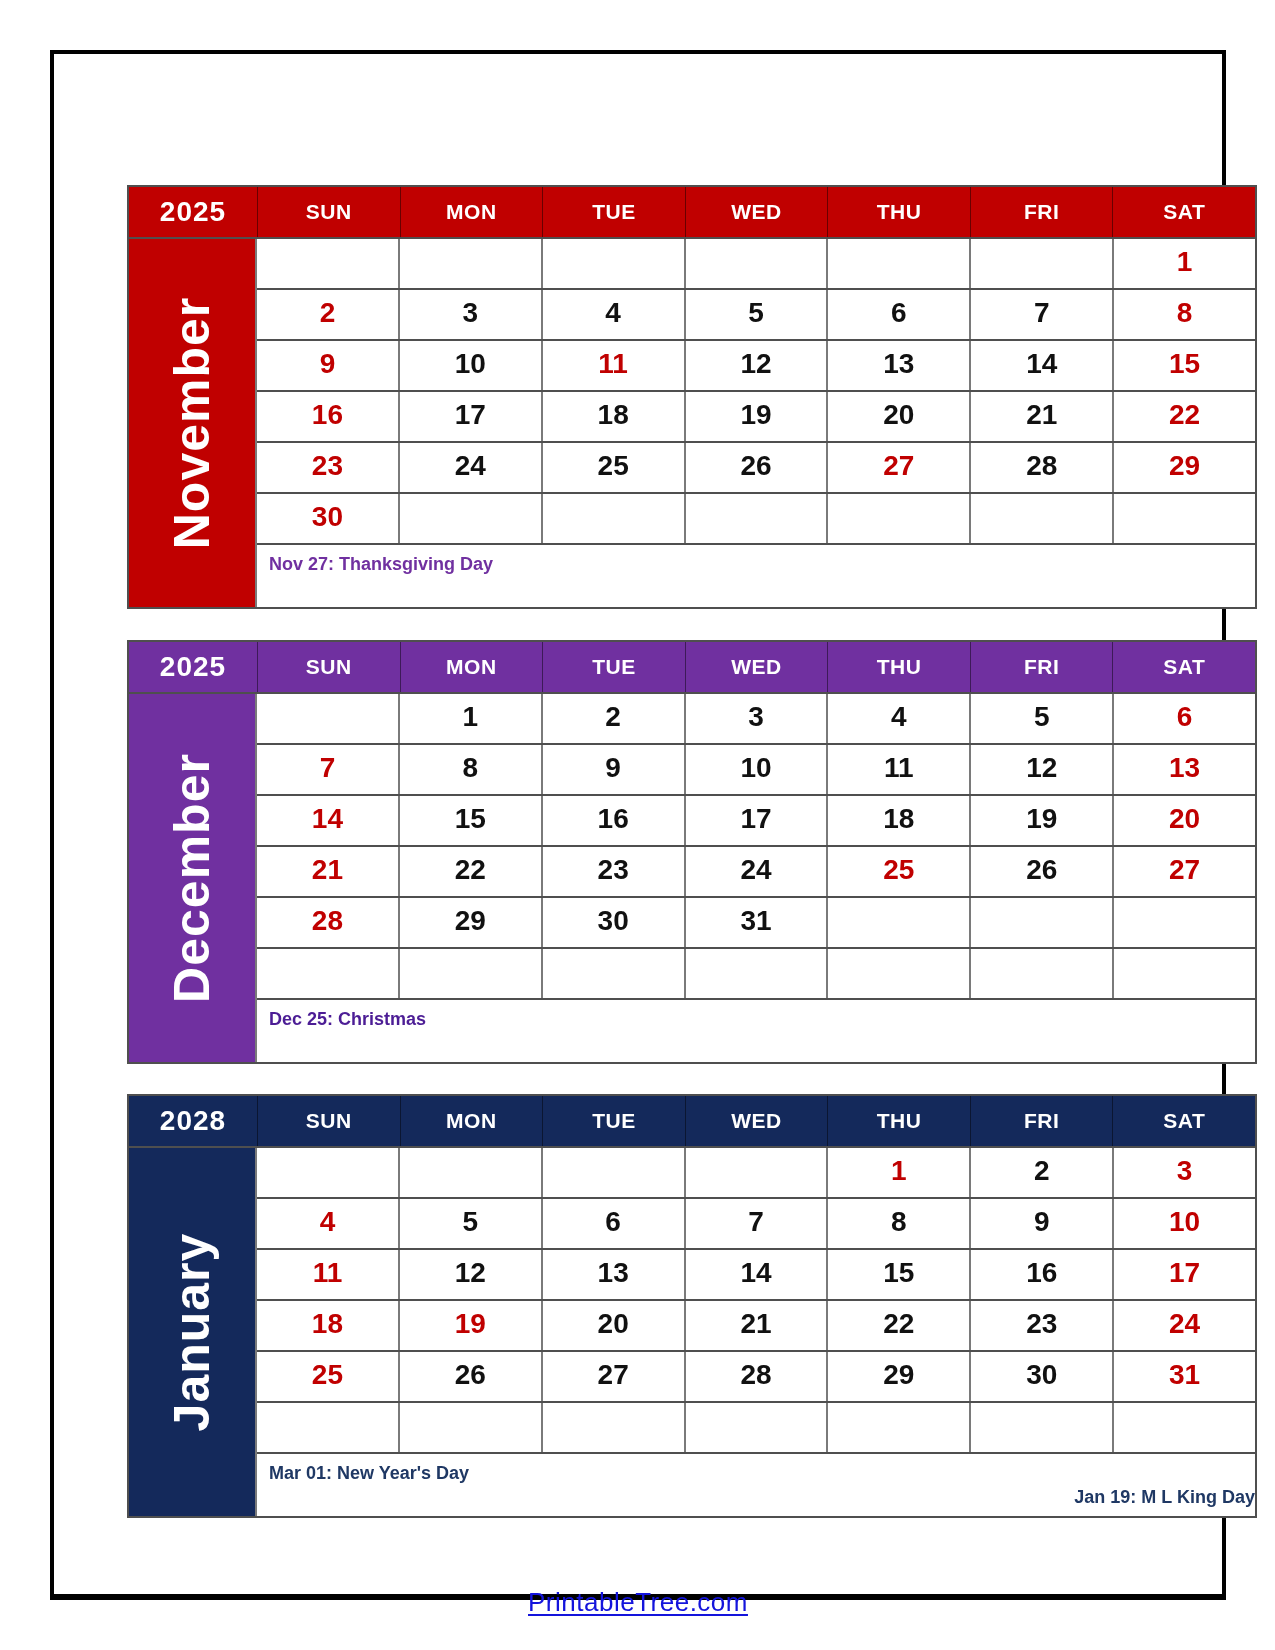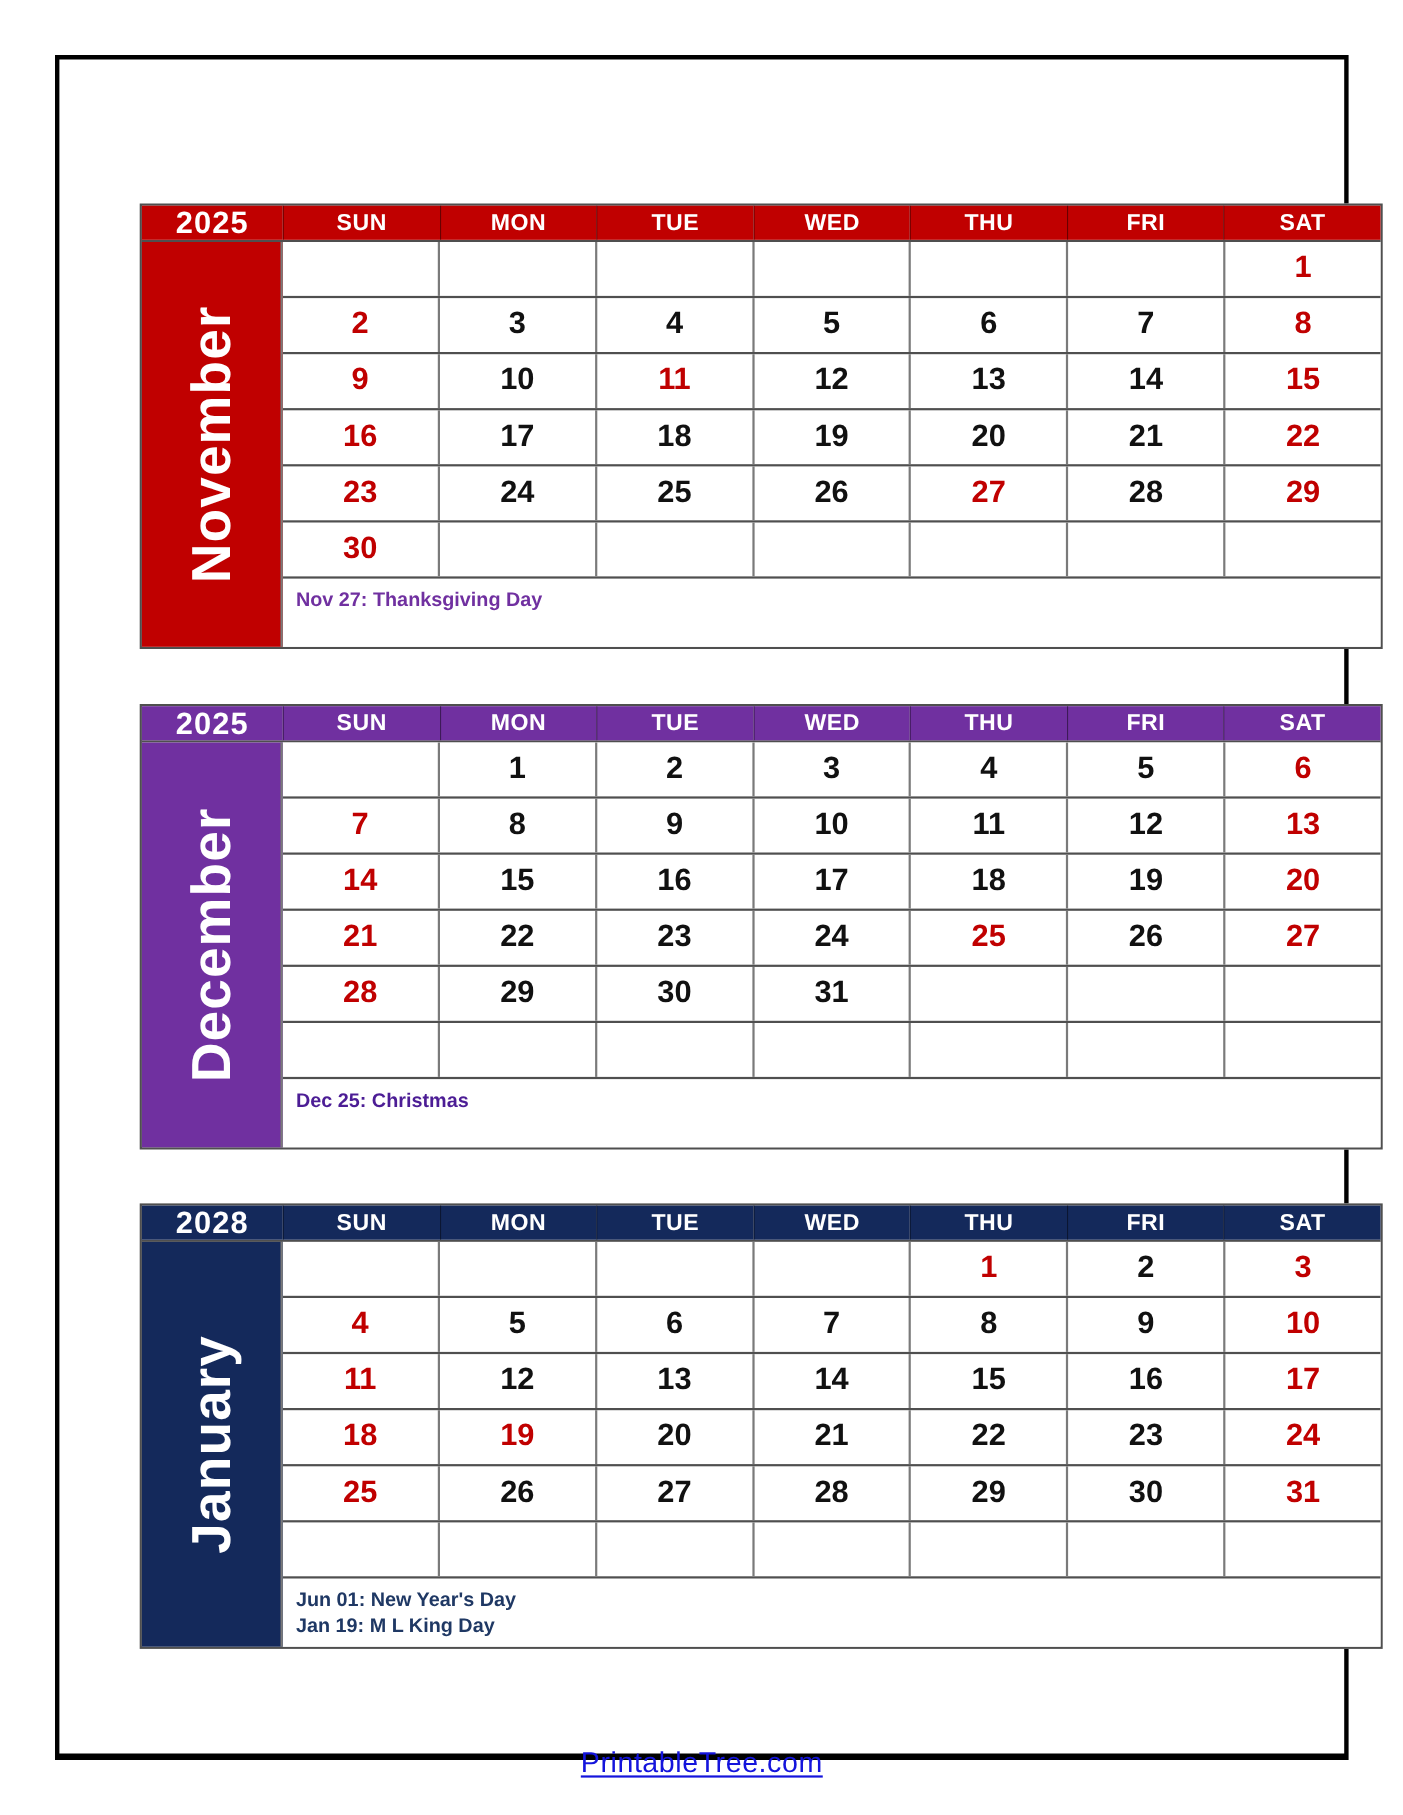--- a/index.html
+++ b/index.html
@@ -26,21 +26,21 @@
     box-sizing:border-box;
     border:2px solid #4f4f4f;
     background:#ffffff;
   }
   .cal-0{top:131px;}
   .cal-1{top:586px;}
   .cal-2{top:1040px;}
 
   .cal-header{
     display:flex;
-    height:31px;
+    height:50px;
   }
   .year-cell{
     width:128px;flex:0 0 128px;
     display:flex;align-items:center;justify-content:center;
     color:#ffffff;font-weight:bold;font-size:28px;
     letter-spacing:1px;
     box-sizing:border-box;
   }
   .dow-cell{
     flex:1 1 0;
@@ -523,21 +523,21 @@
             <div class="week-row">
               <div class="day-cell"></div>
               <div class="day-cell"></div>
               <div class="day-cell"></div>
               <div class="day-cell"></div>
               <div class="day-cell"></div>
               <div class="day-cell"></div>
               <div class="day-cell"></div>
             </div>
             <div class="notes-row">
-              <div class="note-line" style="color: rgb(31, 56, 100);">Jun 01: New Year's Day</div>
-              <div class="note-line" style="color: rgb(31, 56, 100);">Jan 19: M L King Day</div>
+              <div class="note-line" style="color: rgb(31, 56, 100);">Mar 01: New Year's Day</div>
+              <div class="note-line" style="color: rgb(31, 56, 100); text-align: right;">Jan 19: M L King Day</div>
             </div>
           </div>
         </div>
       </section>
     <a class="footer-link" href="#" style="color: rgb(20, 20, 220);">PrintableTree.com</a>
   </div>
 </div>
 
 </body></html>

